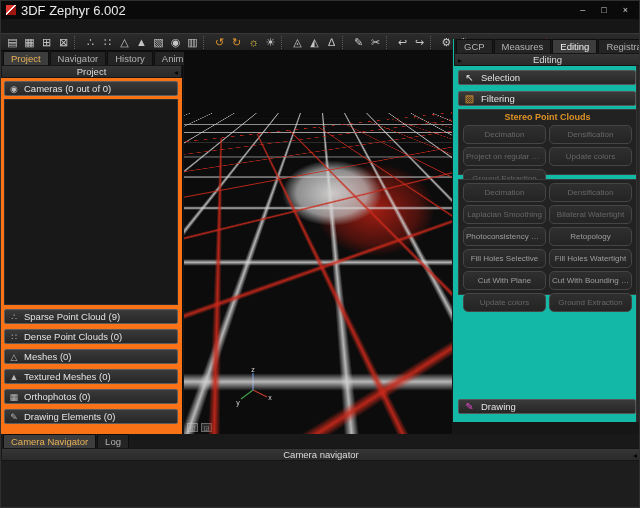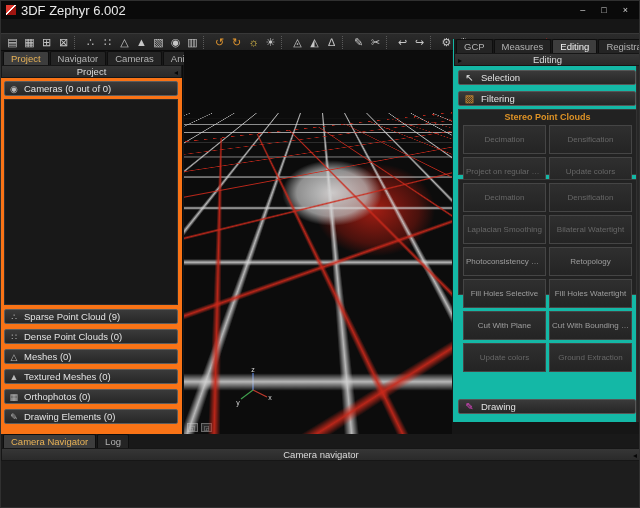--- a/index.html
+++ b/index.html
@@ -55,21 +55,21 @@
   .right-panel{position:absolute;left:452px;top:38px;width:188px;height:383px;background:#14b8a6;border-left:1px solid #14b8a6;box-sizing:border-box;}
   .right-panel .panel-header{top:14px;}
   .tool-btn{position:absolute;left:4px;right:5px;height:15px;border:1px solid #565656;border-radius:2px;background:linear-gradient(#3a3a3a,#262626);display:flex;align-items:center;gap:6px;padding:0 5px;font-size:9.5px;color:#e2e2e2;box-sizing:border-box;}
   .selection-btn{top:31px;} .filtering-btn{top:52px;}
   .t-icon{font-size:10px;width:11px;text-align:center;flex:none;}
   .sel-i{color:#efefef;} .fil-i{color:#e2962f;} .draw-i{color:#e246c8;}
   .group{position:absolute;left:4px;width:179px;border:1px solid #3c3c3c;background:#222;box-sizing:border-box;}
   .g1{top:70px;height:66px;} .g2{top:140px;height:116px;}
   .group-title{color:#dd9226;font-size:9px;font-weight:bold;text-align:center;padding-top:2px;}
   .btn-grid{display:grid;grid-template-columns:1fr 1fr;gap:3px;padding:3px 4px;}
-  .gbtn{height:29px;border:1px solid #454545;border-radius:0;background:linear-gradient(#2f2f2f,#242424);font-family:"Liberation Sans",sans-serif;font-size:8px;line-height:10px;padding:0 2px;overflow:hidden;text-overflow:ellipsis;white-space:nowrap;box-sizing:border-box;}
+  .gbtn{height:19px;border:1px solid #454545;border-radius:5px;background:linear-gradient(#2f2f2f,#242424);font-family:"Liberation Sans",sans-serif;font-size:8px;line-height:10px;padding:0 2px;overflow:hidden;text-overflow:ellipsis;white-space:nowrap;box-sizing:border-box;}
   .dim{color:#676767;} .lit{color:#9e9e9e;}
   .drawing-btn{top:360px;}
   .scroll-strip{position:absolute;right:0;top:27px;bottom:0;width:4px;background:#272727;border-left:1px solid #323232;}
   
   .bottom-tabs{position:absolute;left:0;top:433px;width:640px;height:14px;background:#191919;display:flex;align-items:flex-end;padding-left:2px;box-sizing:border-box;}
   .bottom-header{position:absolute;left:0;top:447px;width:640px;height:13px;}
   .bottom-body{position:absolute;left:0;top:460px;width:640px;height:48px;background:#1d1d1d;}
 </style>
 </head>
 <body>
@@ -121,21 +121,21 @@
     <span class="ic">⊙</span>
     <span class="ic">≡</span>
     <span class="tspacer"></span>
     <span class="ic ic-red">◆</span>
   </div>
 
   <div class="left-panel">
     <div class="tabrow">
       <span class="tab active amber">Project</span>
       <span class="tab">Navigator</span>
-      <span class="tab">Cameras</span>
+      <span class="tab">History</span>
       <span class="tab">Animator</span>
     </div>
     <div class="panel-header">
       <span>Project</span>
       <span class="collapse-arrow arr-right">◂</span>
     </div>
     <div class="row-btn cameras-row">
       <span class="row-icon">◉</span>
       <span>Cameras (0 out of 0)</span>
     </div>

